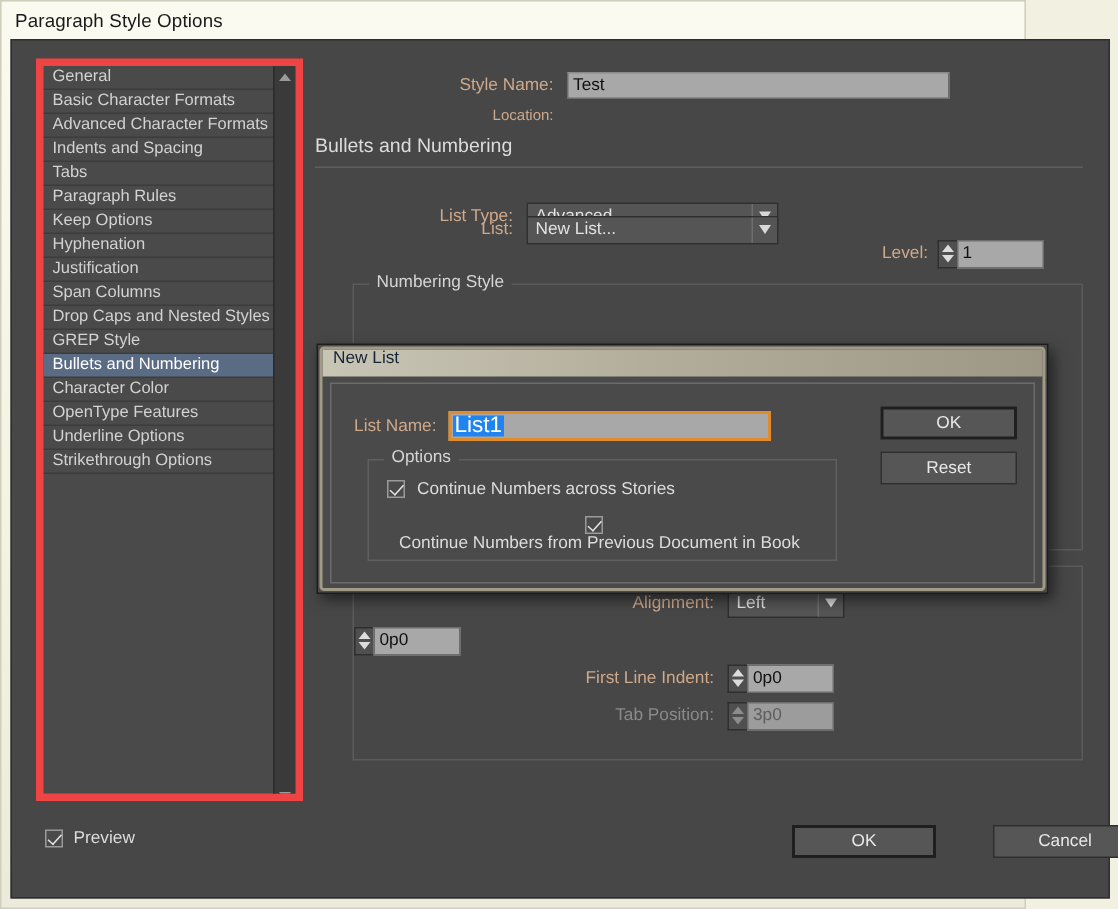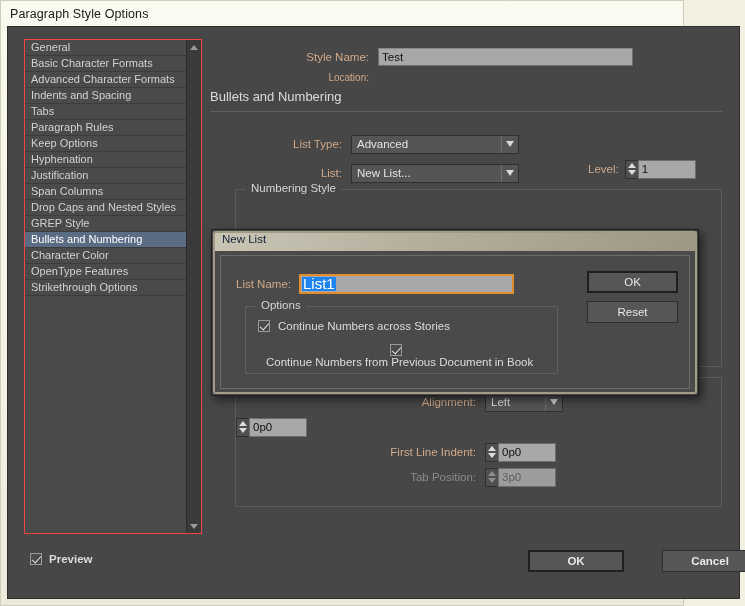--- a/index.html
+++ b/index.html
@@ -46,21 +46,21 @@
     background: #474747;
     border: 1px solid #2e2e2e;
   }
 
   
   #category-list {
     position: absolute;
     left: 16px; top: 12px;
     width: 178px; height: 495px;
     background: #4a4a4a;
-    border: 1px solid #ef4444;
+    border: 5px solid #ef4444;
     overflow: hidden;
   }
   #category-items {
     position: absolute;
     left: 0; top: 0;
     width: 163px;
   }
   .cat-item {
     height: 16px;
     line-height: 15px;
@@ -179,21 +179,21 @@
   }
 
   
   .field-row {
     position: absolute;
     display: flex;
     align-items: center;
     height: 20px;
   }
   #list-type-row { left: 0; top: 95px; }
-  #list-row { left: 0; top: 124px; }
+  #list-row { left: 0; top: 104px; }
 
   .row-label {
     width: 143px;
     text-align: right;
     padding-right: 9px;
   }
 
   .combo {
     width: 168px; height: 19px;
     background: #555555;
@@ -317,21 +317,21 @@
     padding-right: 9px;
   }
   .combo-small {
     width: 78px; height: 19px;
   }
 
   
   #bottom-bar {
     position: absolute;
     left: 0; bottom: 0;
-    width: 733px; height: 62px; font-weight: bold;
+    width: 733px; height: 62px;
   }
   #preview-group {
     position: absolute;
     left: 22px; top: 17px;
     display: flex;
     align-items: center;
   }
   #preview-label { padding-left: 7px; font-size: 11.5px; color: #dcdcdc; }
 
   .checkbox {
@@ -505,20 +505,21 @@
           <div class="cat-item"><span>Paragraph Rules</span></div>
           <div class="cat-item"><span>Keep Options</span></div>
           <div class="cat-item"><span>Hyphenation</span></div>
           <div class="cat-item"><span>Justification</span></div>
           <div class="cat-item"><span>Span Columns</span></div>
           <div class="cat-item"><span>Drop Caps and Nested Styles</span></div>
           <div class="cat-item"><span>GREP Style</span></div>
           <div class="cat-item selected"><span>Bullets and Numbering</span></div>
           <div class="cat-item"><span>Character Color</span></div>
           <div class="cat-item"><span>OpenType Features</span></div>
+          <div class="cat-item"><span>Underline Options</span></div>
           <div class="cat-item"><span>Strikethrough Options</span></div>
         </div>
       <div id="cat-scrollbar">
         <div class="sb-arrow" id="sb-arrow-up">
           <div class="sb-tri up"></div>
         </div>
         <div class="sb-arrow" id="sb-arrow-down">
           <div class="sb-tri down"></div>
         </div>
       </div>

